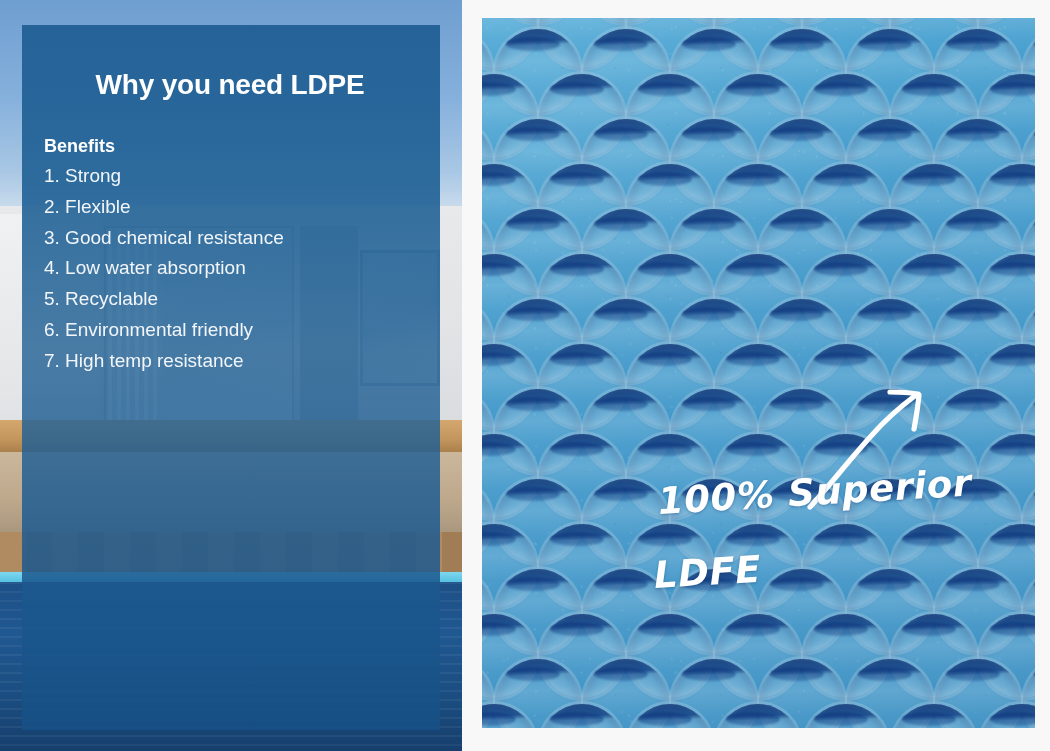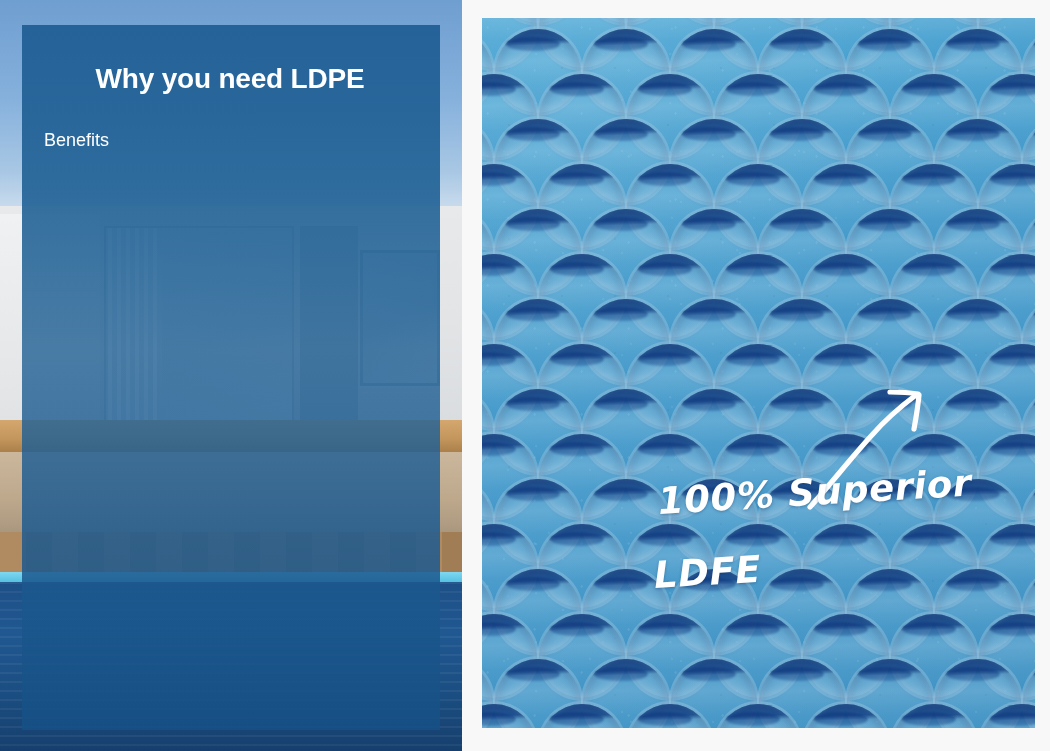--- a/index.html
+++ b/index.html
@@ -115,21 +115,21 @@
     top: 25px;
     width: 418px;
     height: 705px;
     background: linear-gradient(180deg,
        rgba(30,93,147,0.93) 0%,
        rgba(33,98,150,0.90) 26%,
        rgba(38,100,150,0.82) 46%,
        rgba(30,92,146,0.84) 68%,
        rgba(22,80,133,0.88) 100%);
     box-sizing: border-box;
-    padding: 24px 24px 0 22px;
+    padding: 30px 24px 0 22px;
     color: #ffffff;
   }
 
   .card-title {
     margin: 0;
     font-size: 28px;
     font-weight: bold;
     letter-spacing: -0.2px;
     color: #ffffff;
     text-align: center;
@@ -141,21 +141,21 @@
     font-size: 19px;
     line-height: 31px;
     color: #f2f6fa;
     font-weight: normal;
   }
 
   .benefits-heading {
     margin: 30px 0 0 0;
     font-size: 18px;
     line-height: 30px;
-    font-weight: normal;
+    font-weight: bold;
     color: #ffffff;
   }
 
   .benefits-list {
     margin: 0;
     padding: 0;
     list-style: none;
   }
   .benefits-list li {
     font-size: 19px;
@@ -297,20 +297,29 @@
     <div class="pool-water"></div>
     <div class="pool-ripples"></div>
 
     <div class="overlay-card">
 
       <h1 class="card-title">Why you need LDPE</h1>
 
 
       <p class="benefits-heading">Benefits</p>
 
+      <ul class="benefits-list">
+        <li>1. Strong</li>
+        <li>2. Flexible</li>
+        <li>3. Good chemical resistance</li>
+        <li>4. Low water absorption</li>
+        <li>5. Recyclable</li>
+        <li>6. Environmental friendly</li>
+        <li>7. High temp resistance</li>
+      </ul>
 
 
     </div>
   </div>
 
   <div class="right-panel">
     <div class="bubble-base"></div>
     <div class="bubble-speckle"></div>
     <div class="bubble-grid" id="bubble-grid">
         <div class="bubble" style="left: -74px; top: -79px; width: 84px; height: 84px;"></div>

